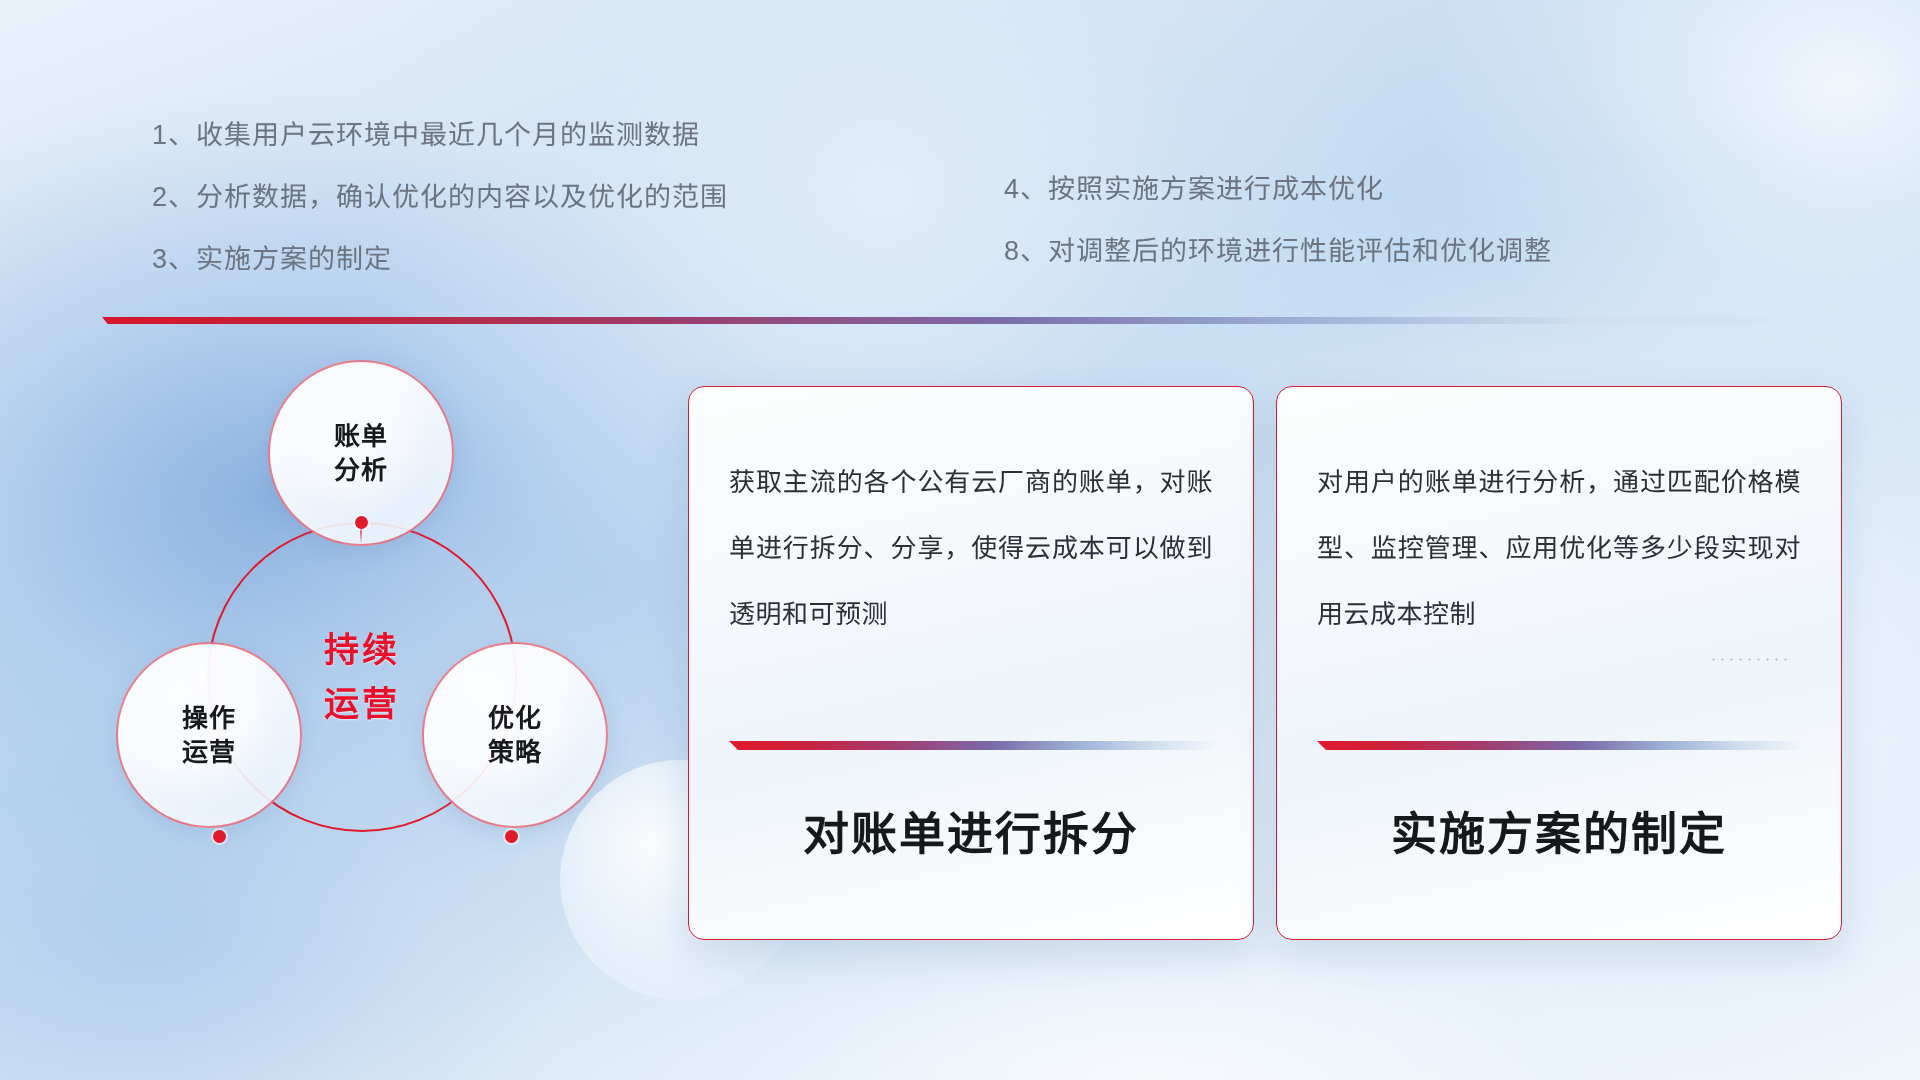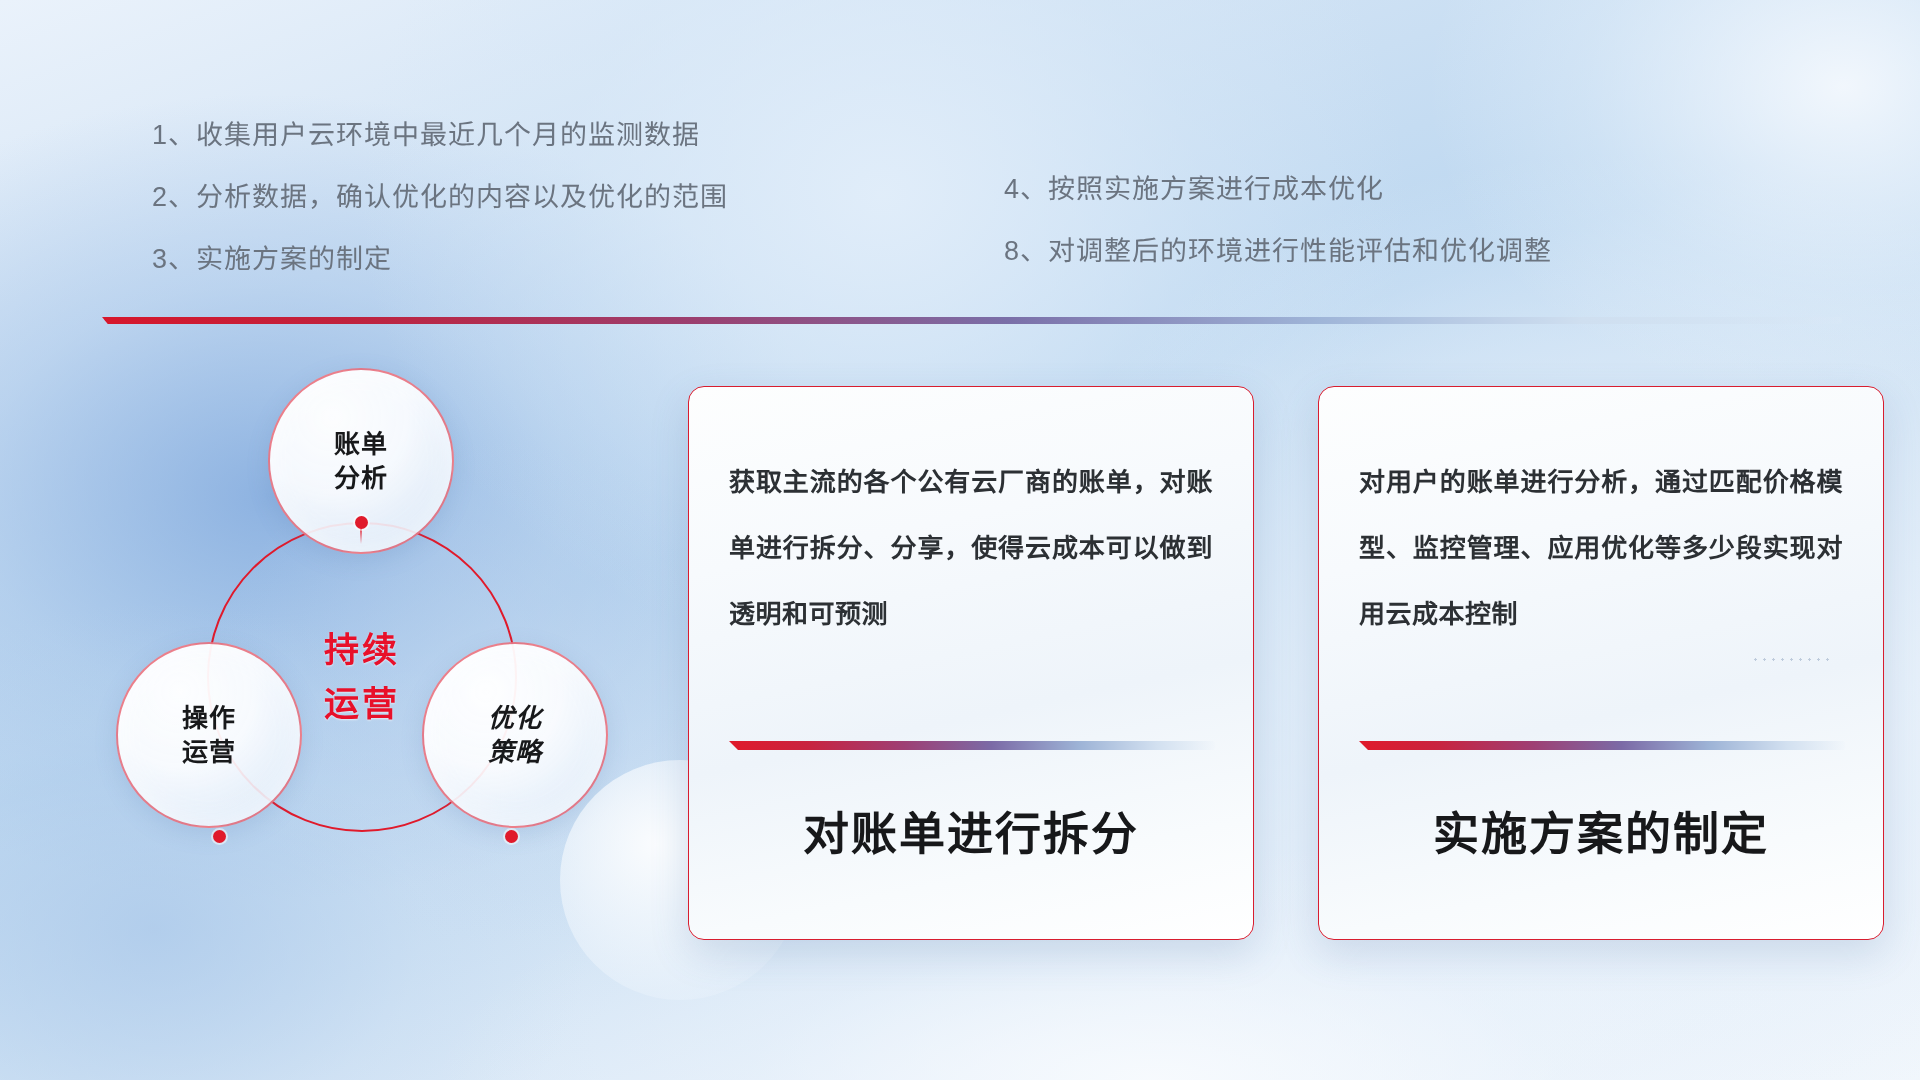--- a/index.html
+++ b/index.html
@@ -118,23 +118,23 @@
     display: flex;
     flex-direction: column;
     align-items: center;
     justify-content: center;
     color: #18191b;
     font-weight: bold;
     font-size: 26px;
     line-height: 34px;
     letter-spacing: 1px;
   }
-  .bubble-top    { left: 172px; top: 16px;    width: 186px; height: 186px; text-align: right; }
+  .bubble-top    { left: 172px; top: 8px;    width: 186px; height: 186px; text-align: right; }
   .bubble-left   { left: 20px;  top: 290px; width: 186px; height: 186px; }
-  .bubble-right  { left: 326px; top: 290px; width: 186px; height: 186px; font-style: italic; }
+  .bubble-right  { left: 326px; top: 290px; width: 186px; height: 186px; }
 
   .bubble span { display: block; }
 
   .venn-center {
     position: absolute;
     left: 111px; top: 170px;
     width: 310px; height: 310px;
     display: flex;
     flex-direction: column;
     align-items: center;
@@ -174,34 +174,33 @@
     width: 566px;
     height: 554px;
     border-radius: 16px;
     border: 1.6px solid #d81d2f;
     background: linear-gradient(168deg, #fdfefe 0%, #f7fafd 28%, #eef4fa 58%, #f8fbfd 82%, #ffffff 100%);
     box-shadow: 0 14px 38px rgba(70,110,160,0.18);
     box-sizing: border-box;
     overflow: hidden;
   }
   .card-1 { left: 688px; }
-  .card-2 { left: 1318px; }
+  .card-2 { left: 1276px; }
 
   .card-body {
     position: absolute;
     left: 40px;
     right: 40px;
     top: 62px;
     font-size: 26px;
     line-height: 66px;
     color: #2c3034;
     letter-spacing: 0.5px;
     text-align: justify;
     text-align-last: left;
-    font-weight: bold;
   }
 
   .card-rule {
     position: absolute;
     left: 40px;
     top: 354px;
     width: 486px;
     height: 9px;
     background: linear-gradient(90deg,
         #e01a2b 0%,

